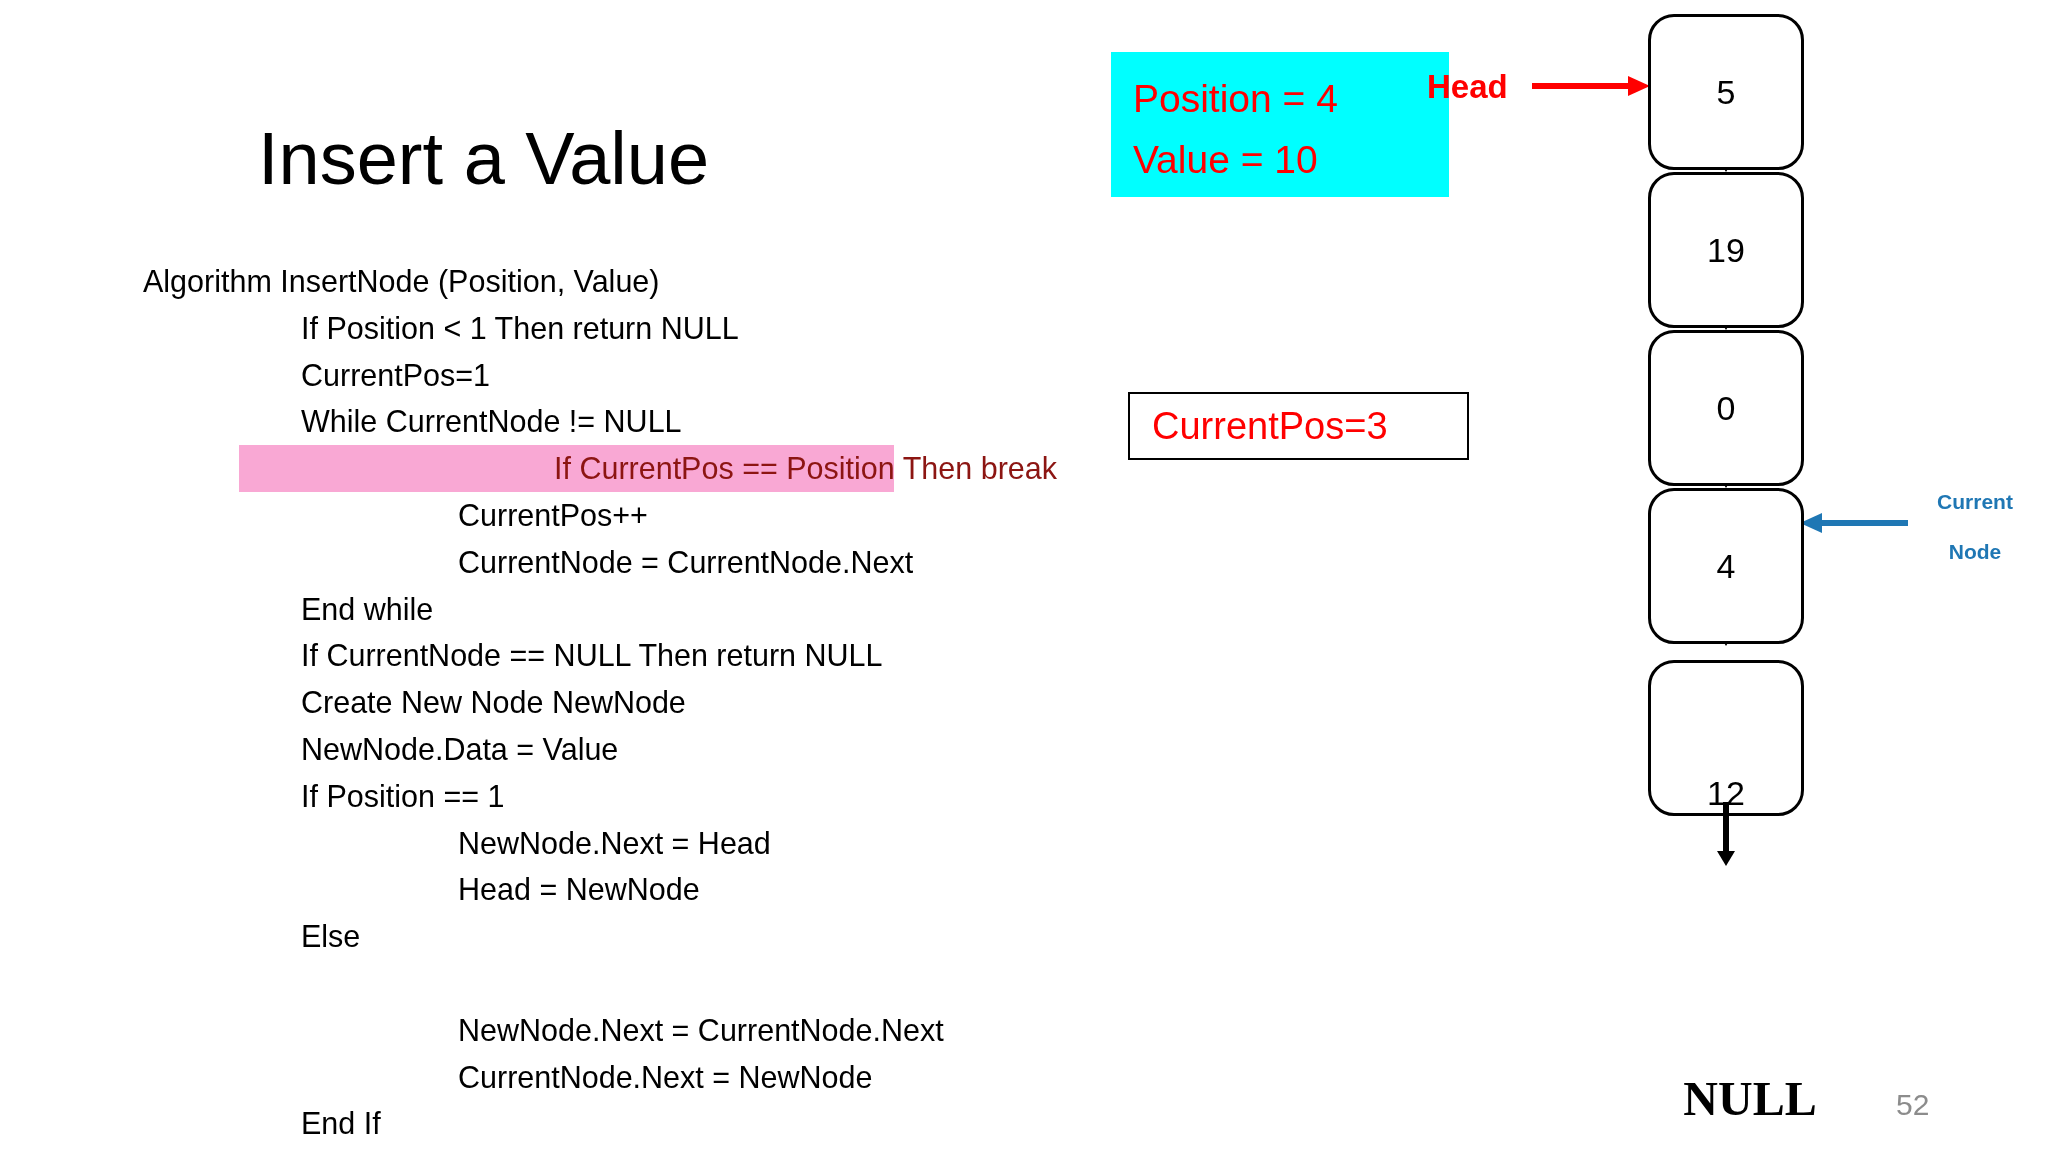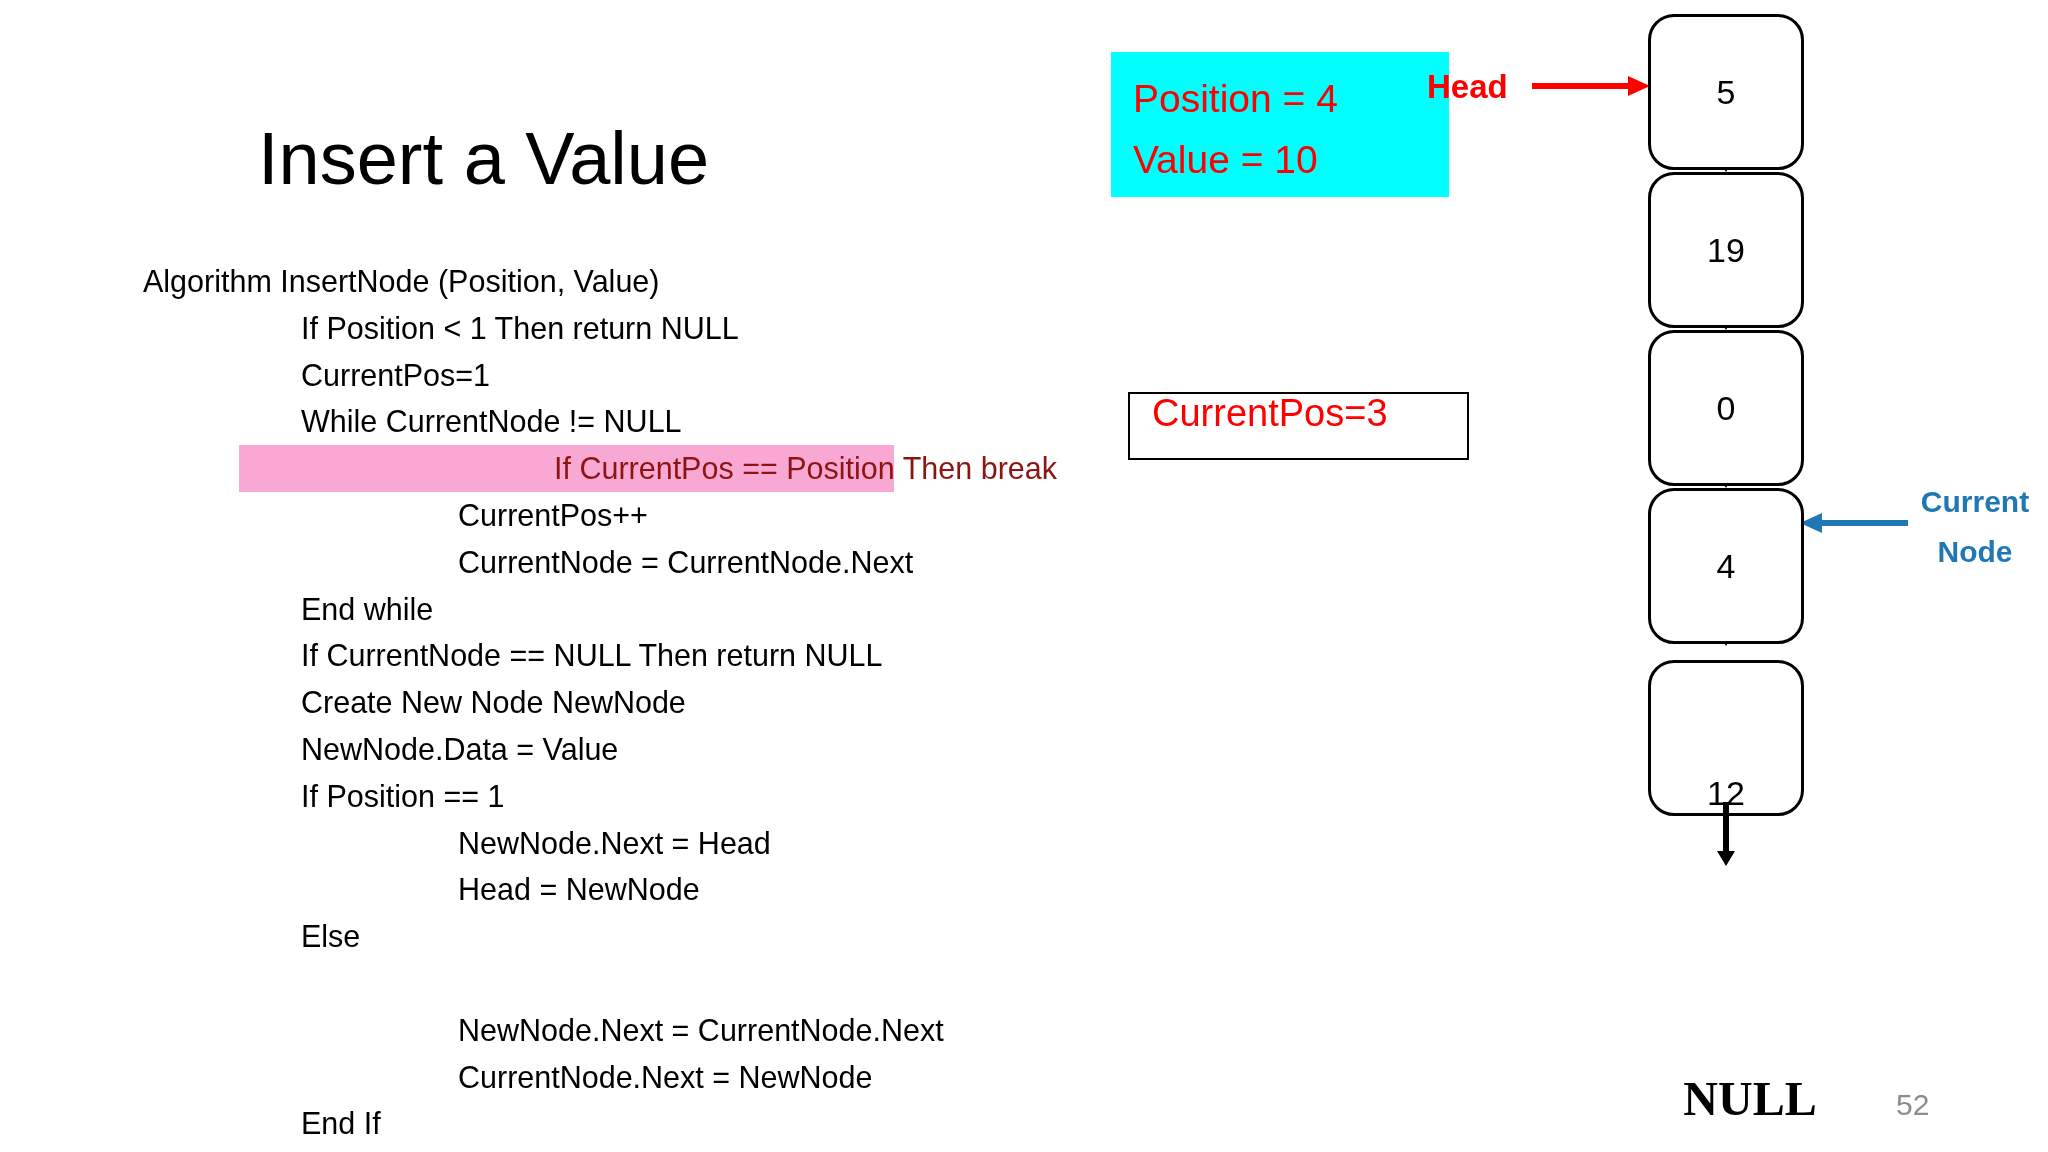--- a/index.html
+++ b/index.html
@@ -84,21 +84,21 @@
   #currentpos-box {
     position: absolute;
     left: 1128px;
     top: 392px;
     width: 341px;
     height: 68px;
     border: 2px solid #000000;
     box-sizing: border-box;
     background: #ffffff;
     display: flex;
-    align-items: flex-start;
+    align-items: center;
     padding-left: 22px;
   }
   #currentpos-box .cp-text {
     color: #FF0000;
     font-size: 38px;
     white-space: nowrap;
     line-height: 1;
   }
 
   
@@ -119,21 +119,21 @@
     width: 118px;
     height: 26px;
   }
 
   
   #currentnode-label {
     position: absolute;
     left: 1905px;
     top: 477px;
     width: 140px;
-    font-size: 30px;
+    font-size: 21px;
     font-weight: bold;
     color: #1F77B4;
     text-align: center;
     line-height: 50px;
   }
   #currentnode-label .cn-line { display: block; white-space: nowrap; }
   #currentnode-arrow {
     position: absolute;
     left: 1800px;
     top: 510px;

